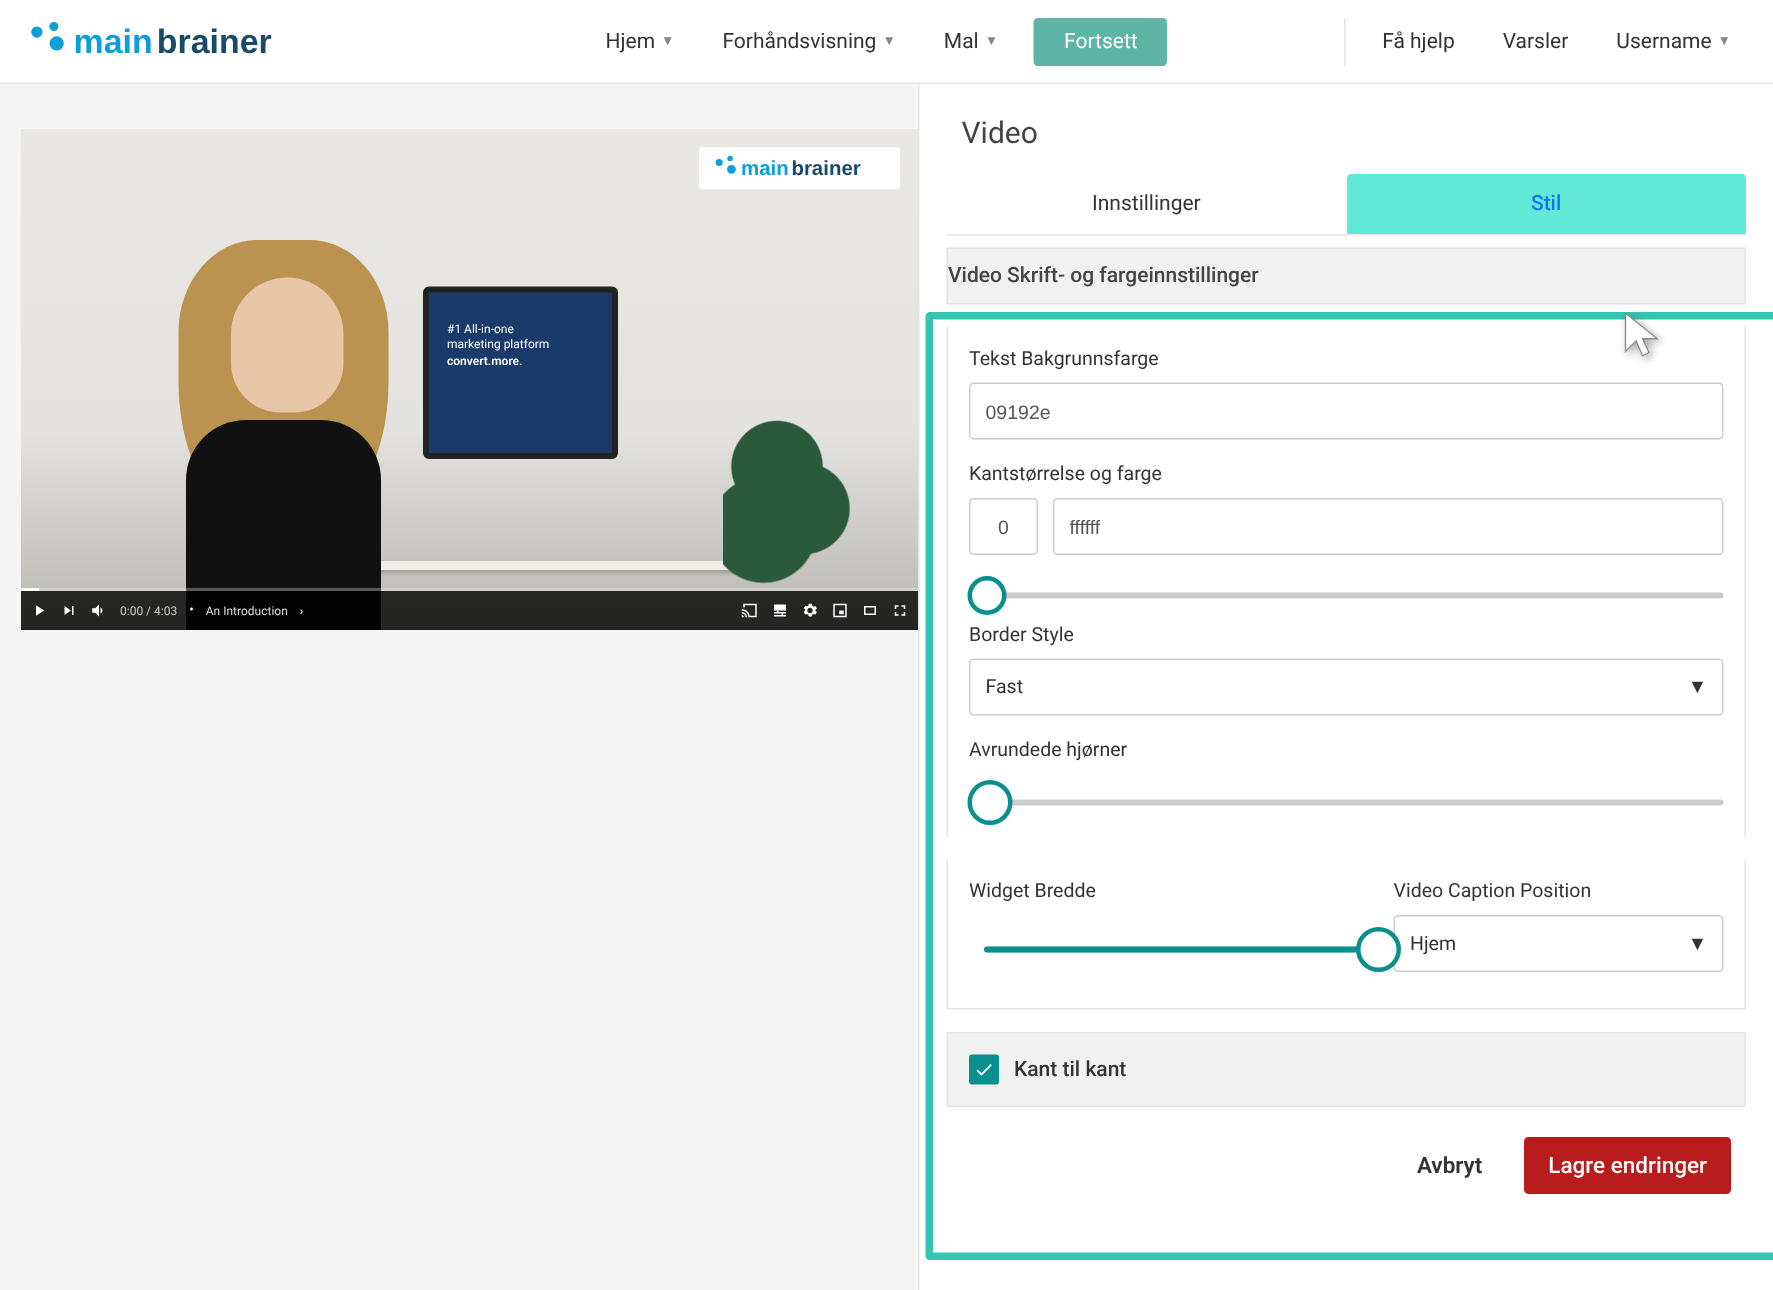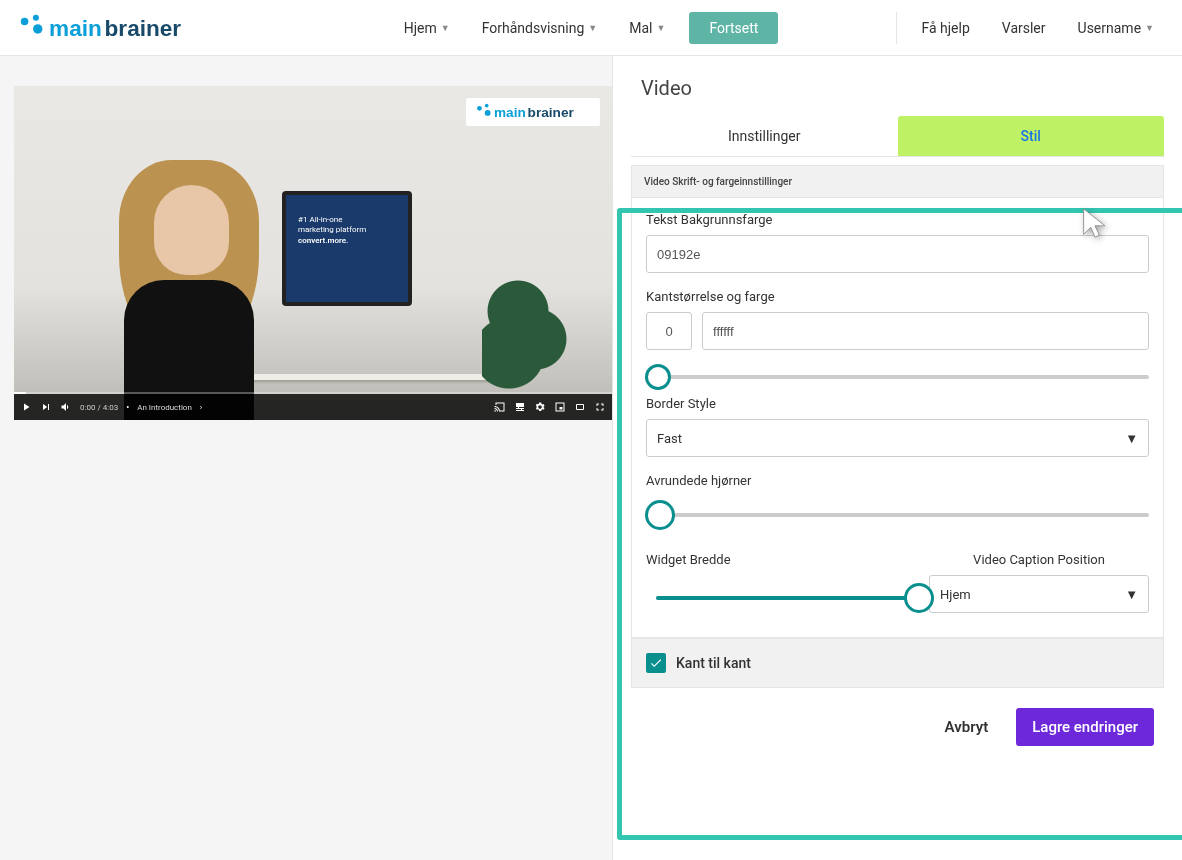--- a/index.html
+++ b/index.html
@@ -109,21 +109,21 @@
     border-bottom:1px solid #e5e5e5;
   }
   .tab {
     flex:1; text-align:center;
     padding: 12px 0;
     font-size:14px;
     color:#333;
     cursor:pointer;
   }
   .tab.active {
-    background:#bef264;
+    background:#5eead4;
     color:#1a73e8;
     font-weight:500;
     border-radius: 3px 3px 0 0;
   }
   .highlight-box {
     position:absolute;
     left: 4px; right: -6px;
     top: 152px;
     bottom: 20px;
     border: 5px solid #34c5b0;
@@ -132,29 +132,29 @@
     pointer-events: none;
   }
   .cursor-overlay {
     position: absolute;
     top: 150px; right: 70px;
     z-index: 30;
     filter: drop-shadow(2px 2px 3px rgba(0,0,0,0.35));
   }
   .section-h {
     background:#f1f1f1;
-    padding: 10px 12px;
-    font-size: 10px;
+    padding: 10px 0;
+    font-size: 14px;
     font-weight: 500;
     color:#444;
     margin: 0 18px;
     border: 1px solid #e5e5e5;
   }
   .section-body {
-    margin: 0 18px;
+    margin: 15px 18px;
     border-left:1px solid #e5e5e5;
     border-right:1px solid #e5e5e5;
     padding: 14px 14px 4px 14px;
   }
   .field-label { font-size: 13px; color:#333; margin-bottom: 8px; }
   .text-input {
     width:100%; height:38px;
     border:1px solid #ccc; border-radius:3px;
     padding: 0 10px; font-size:13px; color:#555;
     background:#fff;
@@ -183,21 +183,21 @@
   .select {
     width:100%; height:38px;
     border:1px solid #ccc; border-radius:3px;
     padding: 0 10px; font-size:13px; color:#333;
     background:#fff;
     display:flex; align-items:center; justify-content:space-between;
     cursor:pointer;
   }
   .section-body.two-col { display:flex; }
   .col { flex:1; }
-  .col.narrow { flex: 0 0 220px; text-align: center; }
+  .col.narrow { flex: 0 0 220px; }
   .chk-row {
     margin: 0 18px;
     border:1px solid #e5e5e5;
     background:#f1f1f1;
     padding: 14px;
     display:flex; align-items:center; gap:10px;
   }
   .checkbox {
     width:20px; height:20px; background:#0a8f8f; border-radius:2px;
     display:flex; align-items:center; justify-content:center;
@@ -205,21 +205,21 @@
   }
   .checkbox svg { width:14px; height:14px; fill:#fff; }
   .chk-label { font-size:14px; font-weight:500; color:#333; }
   .footer {
     display:flex; justify-content:flex-end; gap:28px;
     padding: 20px 28px 10px 18px;
     align-items:center;
   }
   .btn-cancel { font-size:15px; font-weight:600; color:#333; cursor:pointer; }
   .btn-save {
-    background:#6d28d9; color:#fff;
+    background:#b91c1c; color:#fff;
     padding: 10px 16px; border-radius:3px;
     font-size:15px; font-weight:500; cursor:pointer;
   }
 </style>
 </head>
 <body>
 
 <div class="topbar">
   <div class="logo">
     <svg viewBox="0 0 210 34" width="200" height="32">

